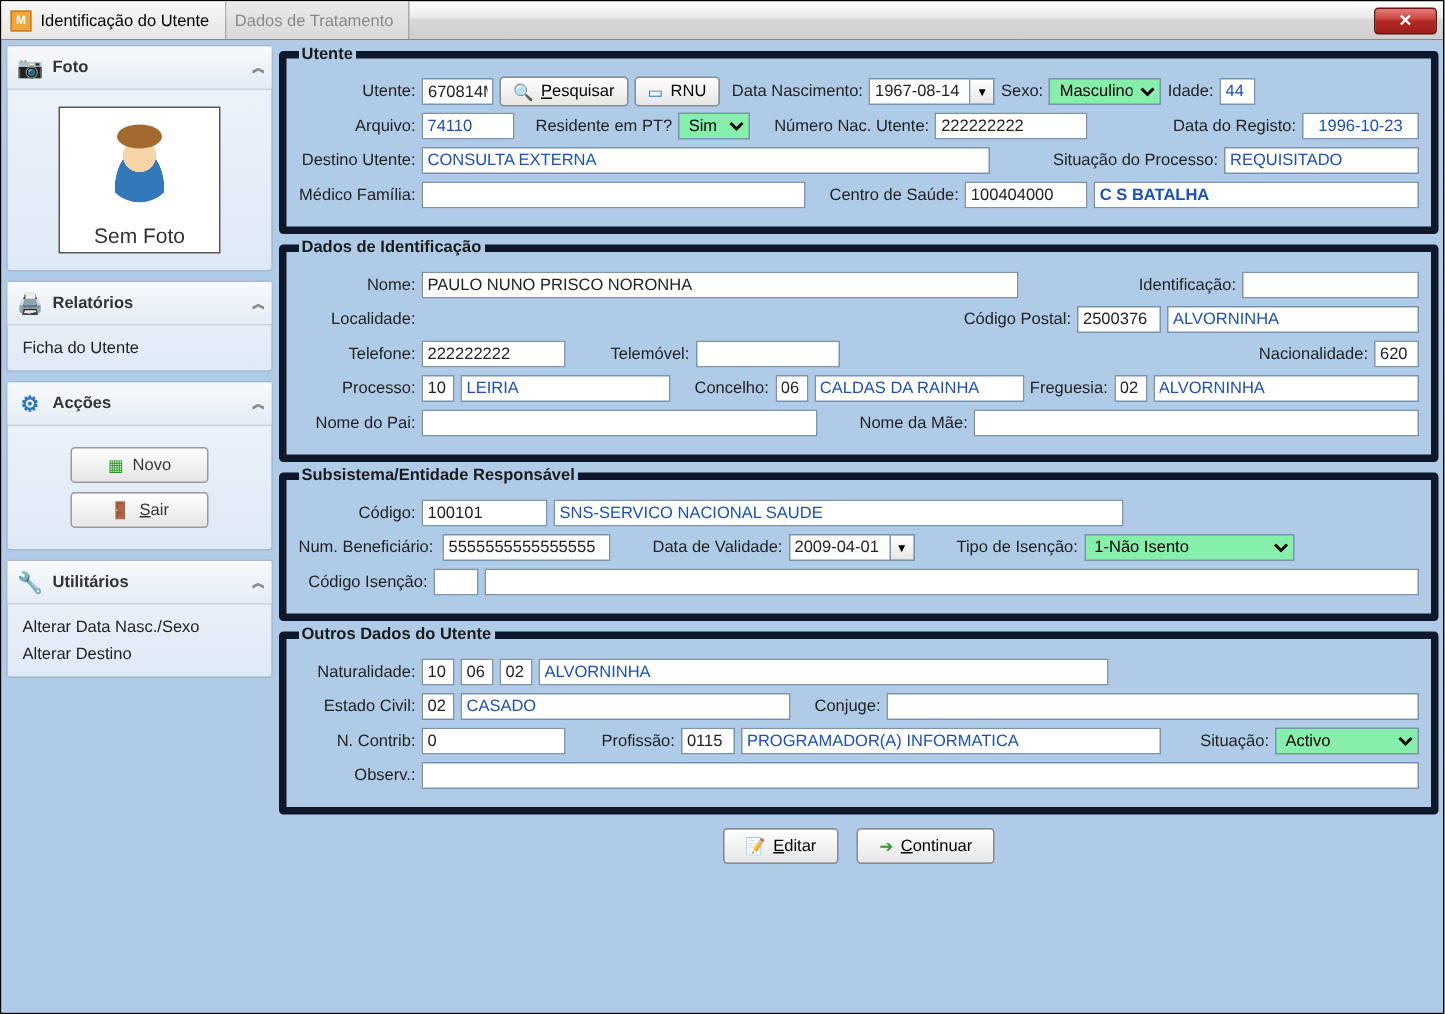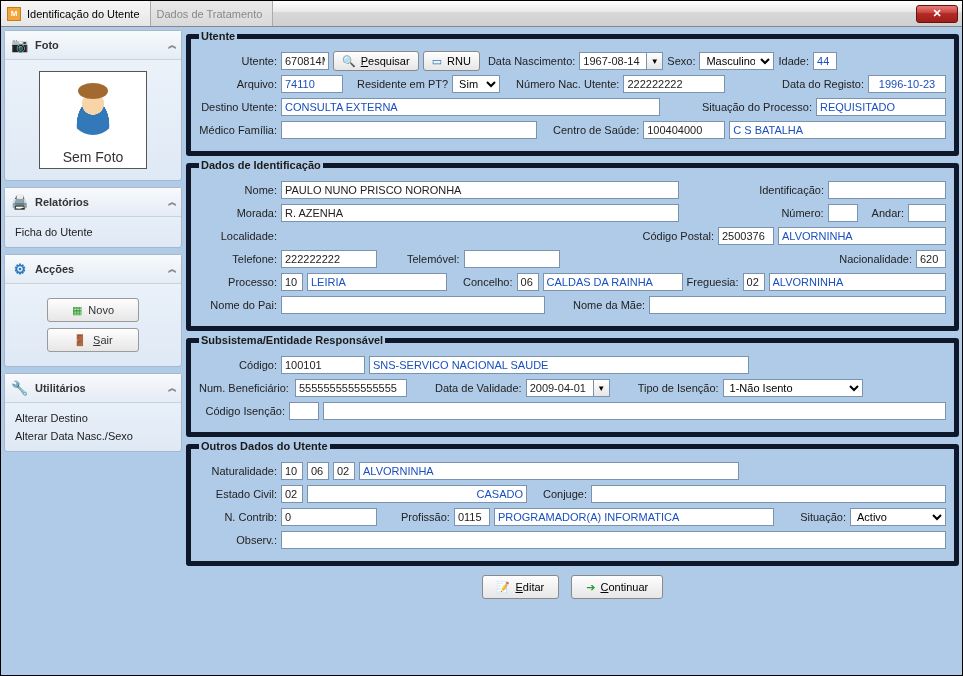--- a/index.html
+++ b/index.html
@@ -198,21 +198,21 @@
   height: 18px;
   background: #fff;
   border: 1px solid #7a93af;
   padding: 0 3px;
   font-size: 11px;
   color: #222;
 }
 .inp.link { color: #1a4fbf; }
 .sel {
   height: 18px;
-  background: #ffffff;
+  background: #86efac;
   border: 1px solid #7a93af;
   font-size: 11px;
   padding: 0 2px;
 }
 .btn {
   height: 20px;
   background: linear-gradient(to bottom, #fefefe, #e6e6e6);
   border: 1px solid #8a8a8a;
   border-radius: 3px;
   padding: 0 8px;
@@ -312,22 +312,22 @@
         </div>
       </div>
 
       <div class="panel">
         <div class="panel-hd">
           <span class="ico" style="color:#5a7aa0">🔧</span>
           <span>Utilitários</span>
           <span class="chev">︽</span>
         </div>
         <div class="panel-bd">
+          <div class="side-link">Alterar Data Nasc./Sexo</div>
           <div class="side-link">Alterar Destino</div>
-          <div class="side-link">Alterar Data Nasc./Sexo</div>
         </div>
       </div>
 
     </div>
 
     <div class="main">
 
       <fieldset class="grp">
         <legend>Utente</legend>
 
@@ -373,42 +373,34 @@
           <input class="inp link" style="flex: 1 1 0%;" value="CONSULTA EXTERNA">
           <span class="lbl" style="width:128px;margin-left:20px">Situação do Processo:</span>
           <input class="inp link" style="width: 130px;" value="REQUISITADO">
         </div>
 
         <div class="row">
           <span class="lbl" style="width:78px">Médico Família:</span>
           <input class="inp" style="width: 256px;" value="">
           <span class="lbl" style="margin-left:12px">Centro de Saúde:</span>
           <input class="inp" style="width: 82px;" value="100404000">
-          <input class="inp link" style="flex: 1 1 0%;" value="C S BATALHA">
+          <input class="inp link" style="flex: 1 1 0%; font-weight: bold;" value="C S BATALHA">
         </div>
       </fieldset>
 
       <fieldset class="grp">
         <legend>Dados de Identificação</legend>
 
         <div class="row">
           <span class="lbl" style="width:78px">Nome:</span>
           <input class="inp" style="width: 398px;" value="PAULO NUNO PRISCO NORONHA">
           <span class="lbl" style="margin-left:auto">Identificação:</span>
           <input class="inp" style="width: 118px;" value="">
         </div>
 
-        <div class="row">
-          <span class="lbl" style="width:78px">Morada:</span>
-          <input class="inp" style="width: 398px;" value="R. AZENHA">
-          <span class="lbl" style="margin-left:auto">Número:</span>
-          <input class="inp" style="width: 30px;" value="">
-          <span class="lbl" style="margin-left:10px">Andar:</span>
-          <input class="inp" style="width: 38px;" value="">
-        </div>
 
         <div class="row">
           <span class="lbl" style="width:78px">Localidade:</span>
           <span class="lbl" style="margin-left:auto">Código Postal:</span>
           <input class="inp" style="width: 56px;" value="2500376">
           <input class="inp link" style="width: 168px;" value="ALVORNINHA">
         </div>
 
         <div class="row">
           <span class="lbl" style="width:78px">Telefone:</span>
@@ -476,21 +468,21 @@
           <span class="lbl" style="width:78px">Naturalidade:</span>
           <input class="inp" style="width: 22px;" value="10">
           <input class="inp" style="width: 22px;" value="06">
           <input class="inp" style="width: 22px;" value="02">
           <input class="inp link" style="flex: 1 1 0%; max-width: 380px;" value="ALVORNINHA">
         </div>
 
         <div class="row">
           <span class="lbl" style="width:78px">Estado Civil:</span>
           <input class="inp" style="width: 22px;" value="02">
-          <input class="inp link" style="width: 220px; text-align: right;" value="CASADO">
+          <input class="inp link" style="width: 220px;" value="CASADO">
           <span class="lbl" style="margin-left:12px">Conjuge:</span>
           <input class="inp" style="flex: 1 1 0%;" value="">
         </div>
 
         <div class="row">
           <span class="lbl" style="width:78px">N. Contrib:</span>
           <input class="inp" style="width: 96px;" value="0">
           <span class="lbl" style="margin-left:20px">Profissão:</span>
           <input class="inp" style="width: 36px;" value="0115">
           <input class="inp link" style="width: 280px;" value="PROGRAMADOR(A) INFORMATICA">

